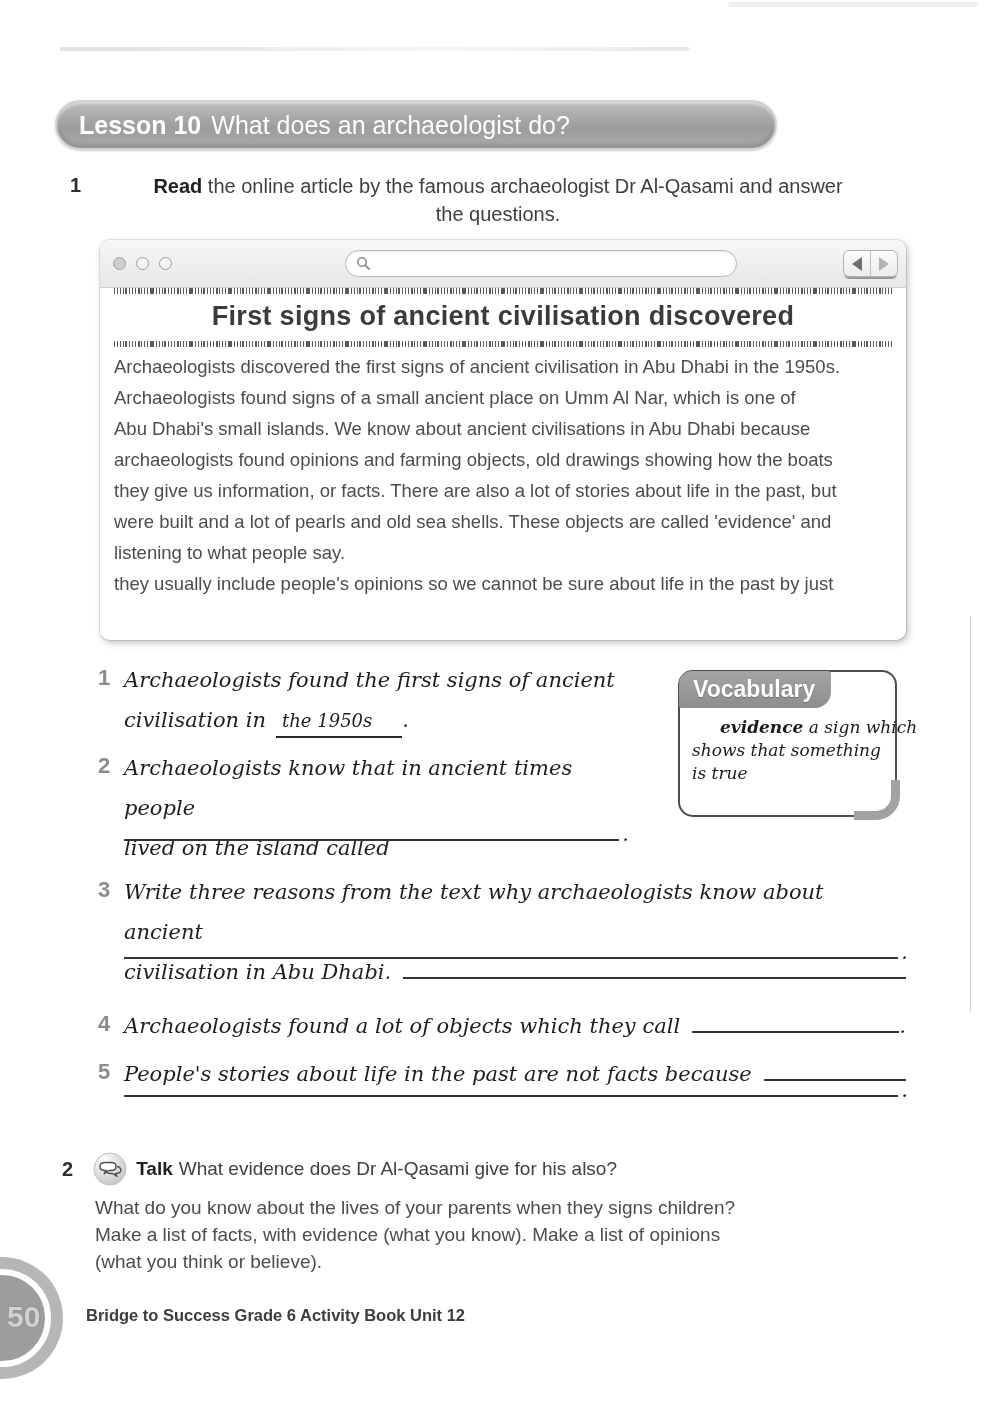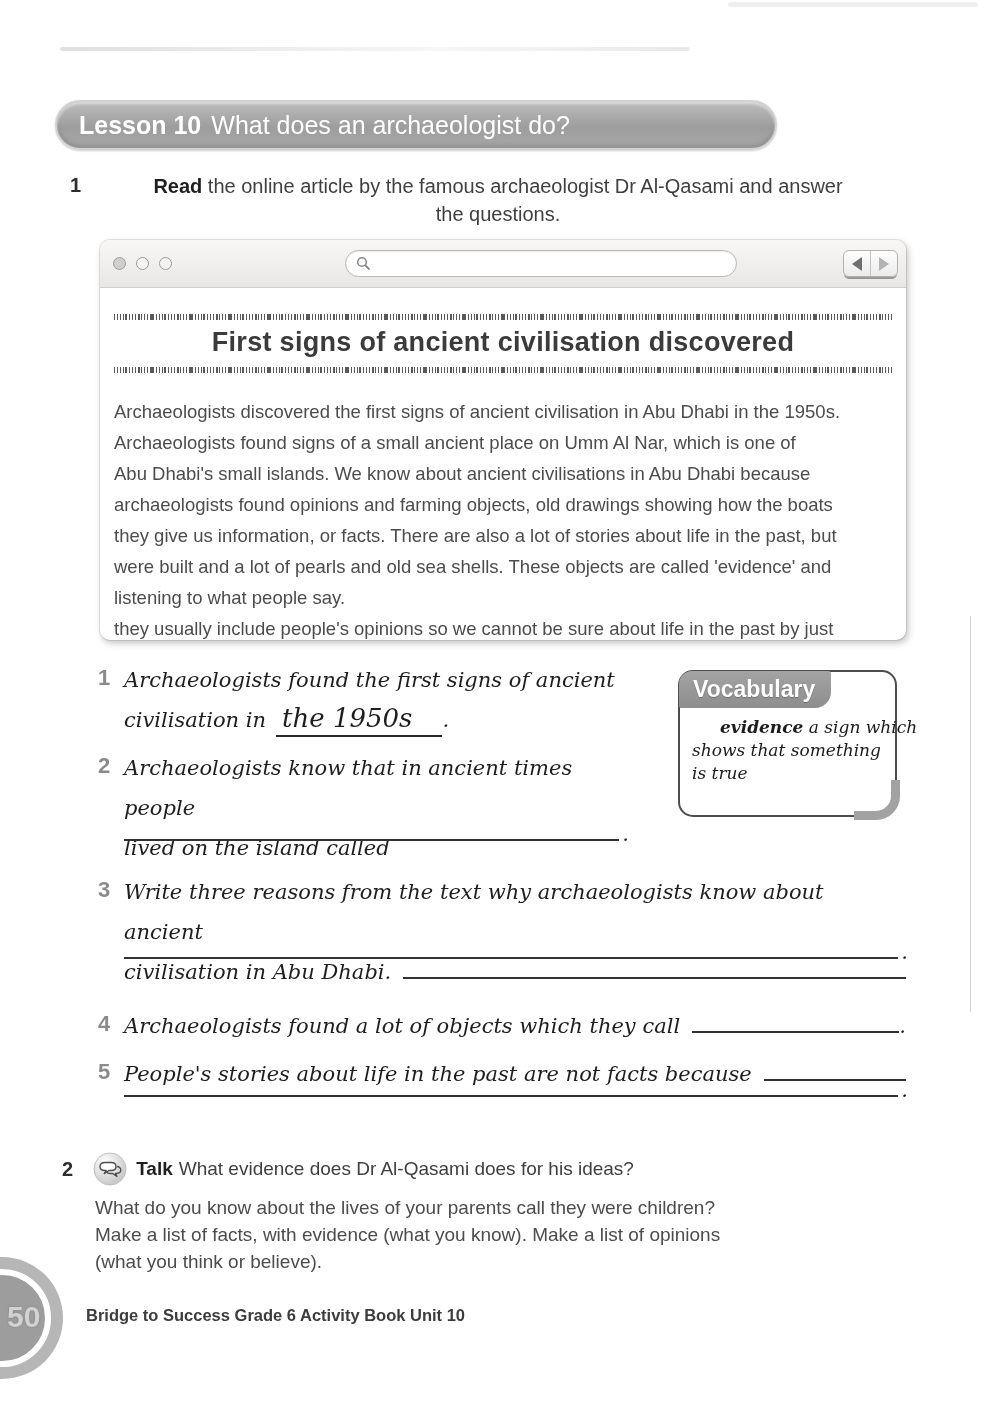--- a/index.html
+++ b/index.html
@@ -41,38 +41,38 @@
   .searchbox input{flex:1;border:none;outline:none;background:transparent;font-size:15px;color:#444;
     font-family:"Liberation Sans",sans-serif;}
   .navbtns{position:absolute;left:743px;top:10px;width:55px;height:27px;border:1px solid #b2b2b2;border-radius:6px;
     background:linear-gradient(#fdfdfd,#ebebeb);display:flex;box-sizing:border-box;
     box-shadow:0 3px 0 -1px #979797;}
   .navcell{flex:1;display:flex;align-items:center;justify-content:center;}
   .navcell.back{border-right:1px solid #c2c2c2;}
   .tri-l{width:0;height:0;border-top:7px solid transparent;border-bottom:7px solid transparent;border-right:10px solid #6e6e6e;}
   .tri-r{width:0;height:0;border-top:7px solid transparent;border-bottom:7px solid transparent;border-left:10px solid #b3b3b3;}
 
-  .article{padding:26px 14px 0 14px;}
+  .article{padding:0 14px 0 14px;}
   .hatch{height:6px;opacity:.85;
     background-image:repeating-linear-gradient(90deg,#3e3e3e 0 1px,transparent 1px 3px),
                      repeating-linear-gradient(90deg,transparent 0 11px,#3e3e3e 11px 13px);}
   .art-title{text-align:center;font-size:27px;font-weight:bold;color:#3b3b3b;letter-spacing:.3px;
     margin:7px 0 9px 0;}
-  .art-body{margin-top:23px;color:#4c4c4c;font-size:18.5px;}
+  .art-body{margin-top:4px;color:#4c4c4c;font-size:18.5px;}
   .art-body div{line-height:31px;white-space:nowrap;}
 
   
   .hand{font-family:"DejaVu Serif",serif;font-style:italic;color:#1e1e1e;font-size:21px;}
   .q{position:absolute;left:98px;}
   .qnum{position:absolute;left:0;top:5px;font-family:"Liberation Sans",sans-serif;font-style:normal;
     font-weight:bold;font-size:22px;color:#8b8b8b;}
   .qbody{margin-left:26px;line-height:40px;}
   .answer-underline{display:inline-block;border-bottom:2px solid #2a2a2a;margin-left:10px;
     padding:0 30px 0 6px;line-height:30px;}
-  .hand-answer{font-size:26px;}
+  .hand-answer{font-size:18px;}
   .qrow{display:flex;align-items:baseline;}
   .fill{flex:1;border-bottom:2px solid #333333;margin:0 0 7px 12px;}
   .rule-row{position:absolute;left:124px;display:flex;align-items:baseline;}
   .rule-row .bar{flex:1;border-bottom:2px solid #333333;margin-bottom:7px;}
   .rule-row .dot{margin-left:3px;}
 
   
   .vocab{position:absolute;top:670px;left:678px;width:219px;height:147px;background:#ffffff;
     border:2.5px solid #4d4d4d;border-radius:15px 15px 20px 15px;box-sizing:border-box;}
   .vocab .corner{position:absolute;right:-5px;bottom:-5px;width:46px;height:40px;box-sizing:border-box;
@@ -239,25 +239,25 @@
         <radialGradient id="tg" cx="35%" cy="28%" r="80%">
           <stop offset="0%" stop-color="#ffffff"></stop>
             <stop offset="100%" stop-color="#c3c3c3"></stop>
         </radialGradient>
       </defs>
       <circle cx="17" cy="17" r="16" fill="url(#tg)" stroke="#bfbfbf" stroke-width="1"></circle>
       <path d="M12 10.5 q-5 0 -5 4 q0 4 5 4 l1.2 0 l-2 3.2 l4.6 -3.2 l2.2 0 q5 0 5 -4 q0 -4 -5 -4 z" fill="#ffffff" stroke="#4d4d4d" stroke-width="1.4" stroke-linejoin="round"></path>
       <path d="M24 14.5 q3.8 .6 3.8 3.6 q0 3.4 -4.4 3.4 l-1 0 l1.6 2.8 l-4.4 -2.8 l-2.4 0 q-2.6 0 -3.8 -1.4" fill="none" stroke="#4d4d4d" stroke-width="1.4" stroke-linejoin="round"></path>
     </svg>
     <b>Talk</b>
-    <span>What evidence does Dr Al-Qasami does for his ideas?</span>
+    <span>What evidence does Dr Al-Qasami give for his also?</span>
   </div>
   <div class="ex2-para">
-    <div>What do you know about the lives of your parents call they were children?</div>
+    <div>What do you know about the lives of your parents when they signs children?</div>
     <div>Make a list of facts, with evidence (what you know). Make a list of opinions</div>
     <div>(what you think or believe).</div>
   </div>
 
   <div class="badge"></div>
   <div class="badge-num">50</div>
-  <div class="footer-text">Bridge to Success Grade 6 Activity Book Unit 10</div>
+  <div class="footer-text">Bridge to Success Grade 6 Activity Book Unit 12</div>
 
 </div>
 
 </body></html>

